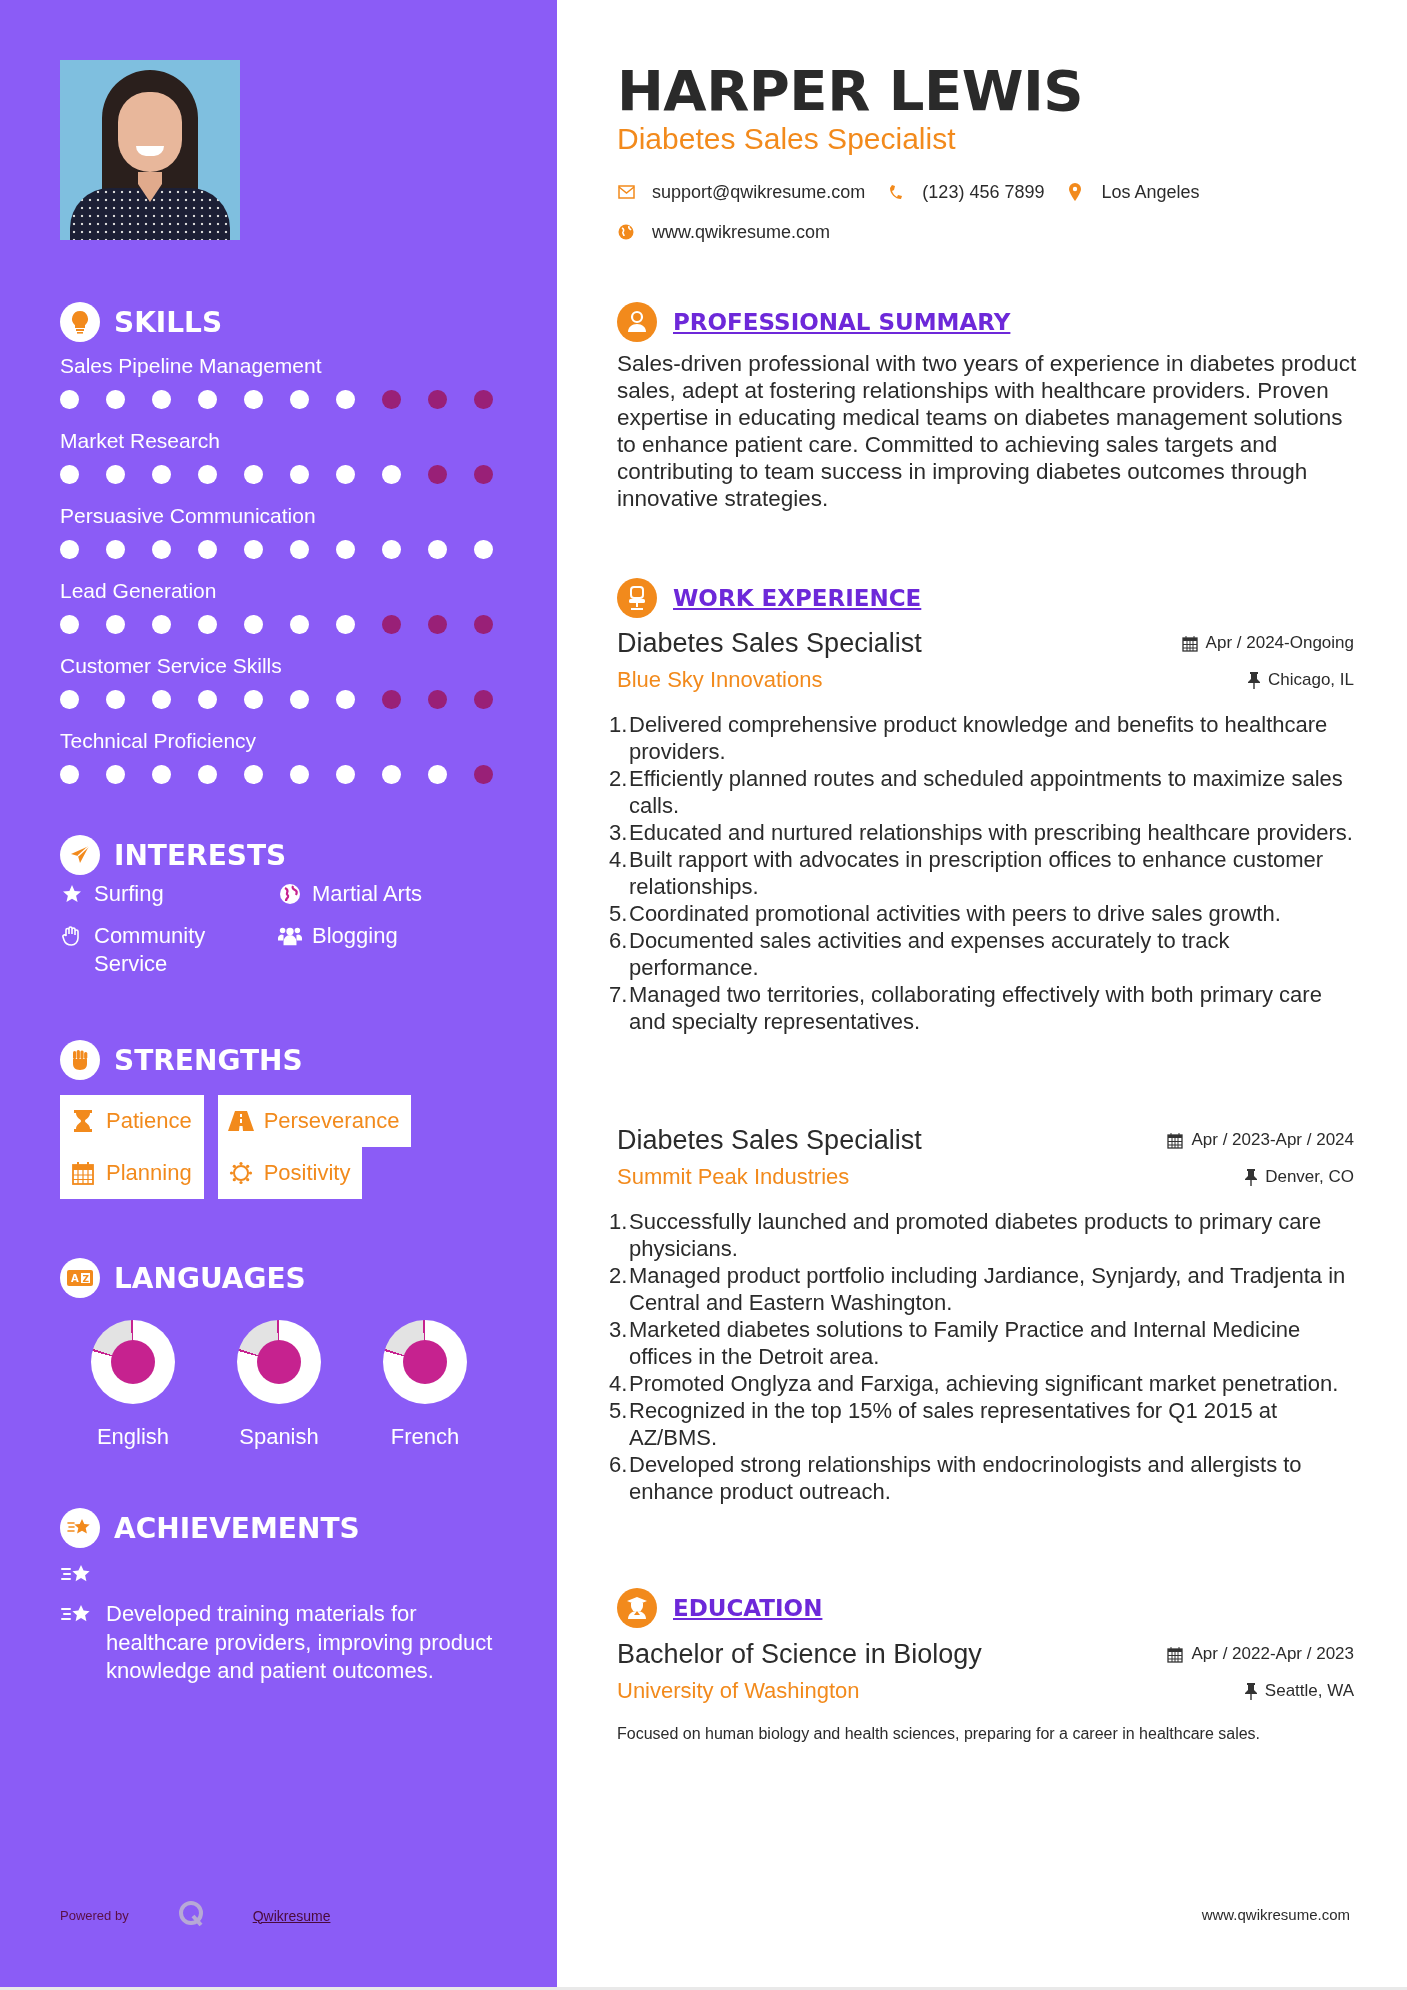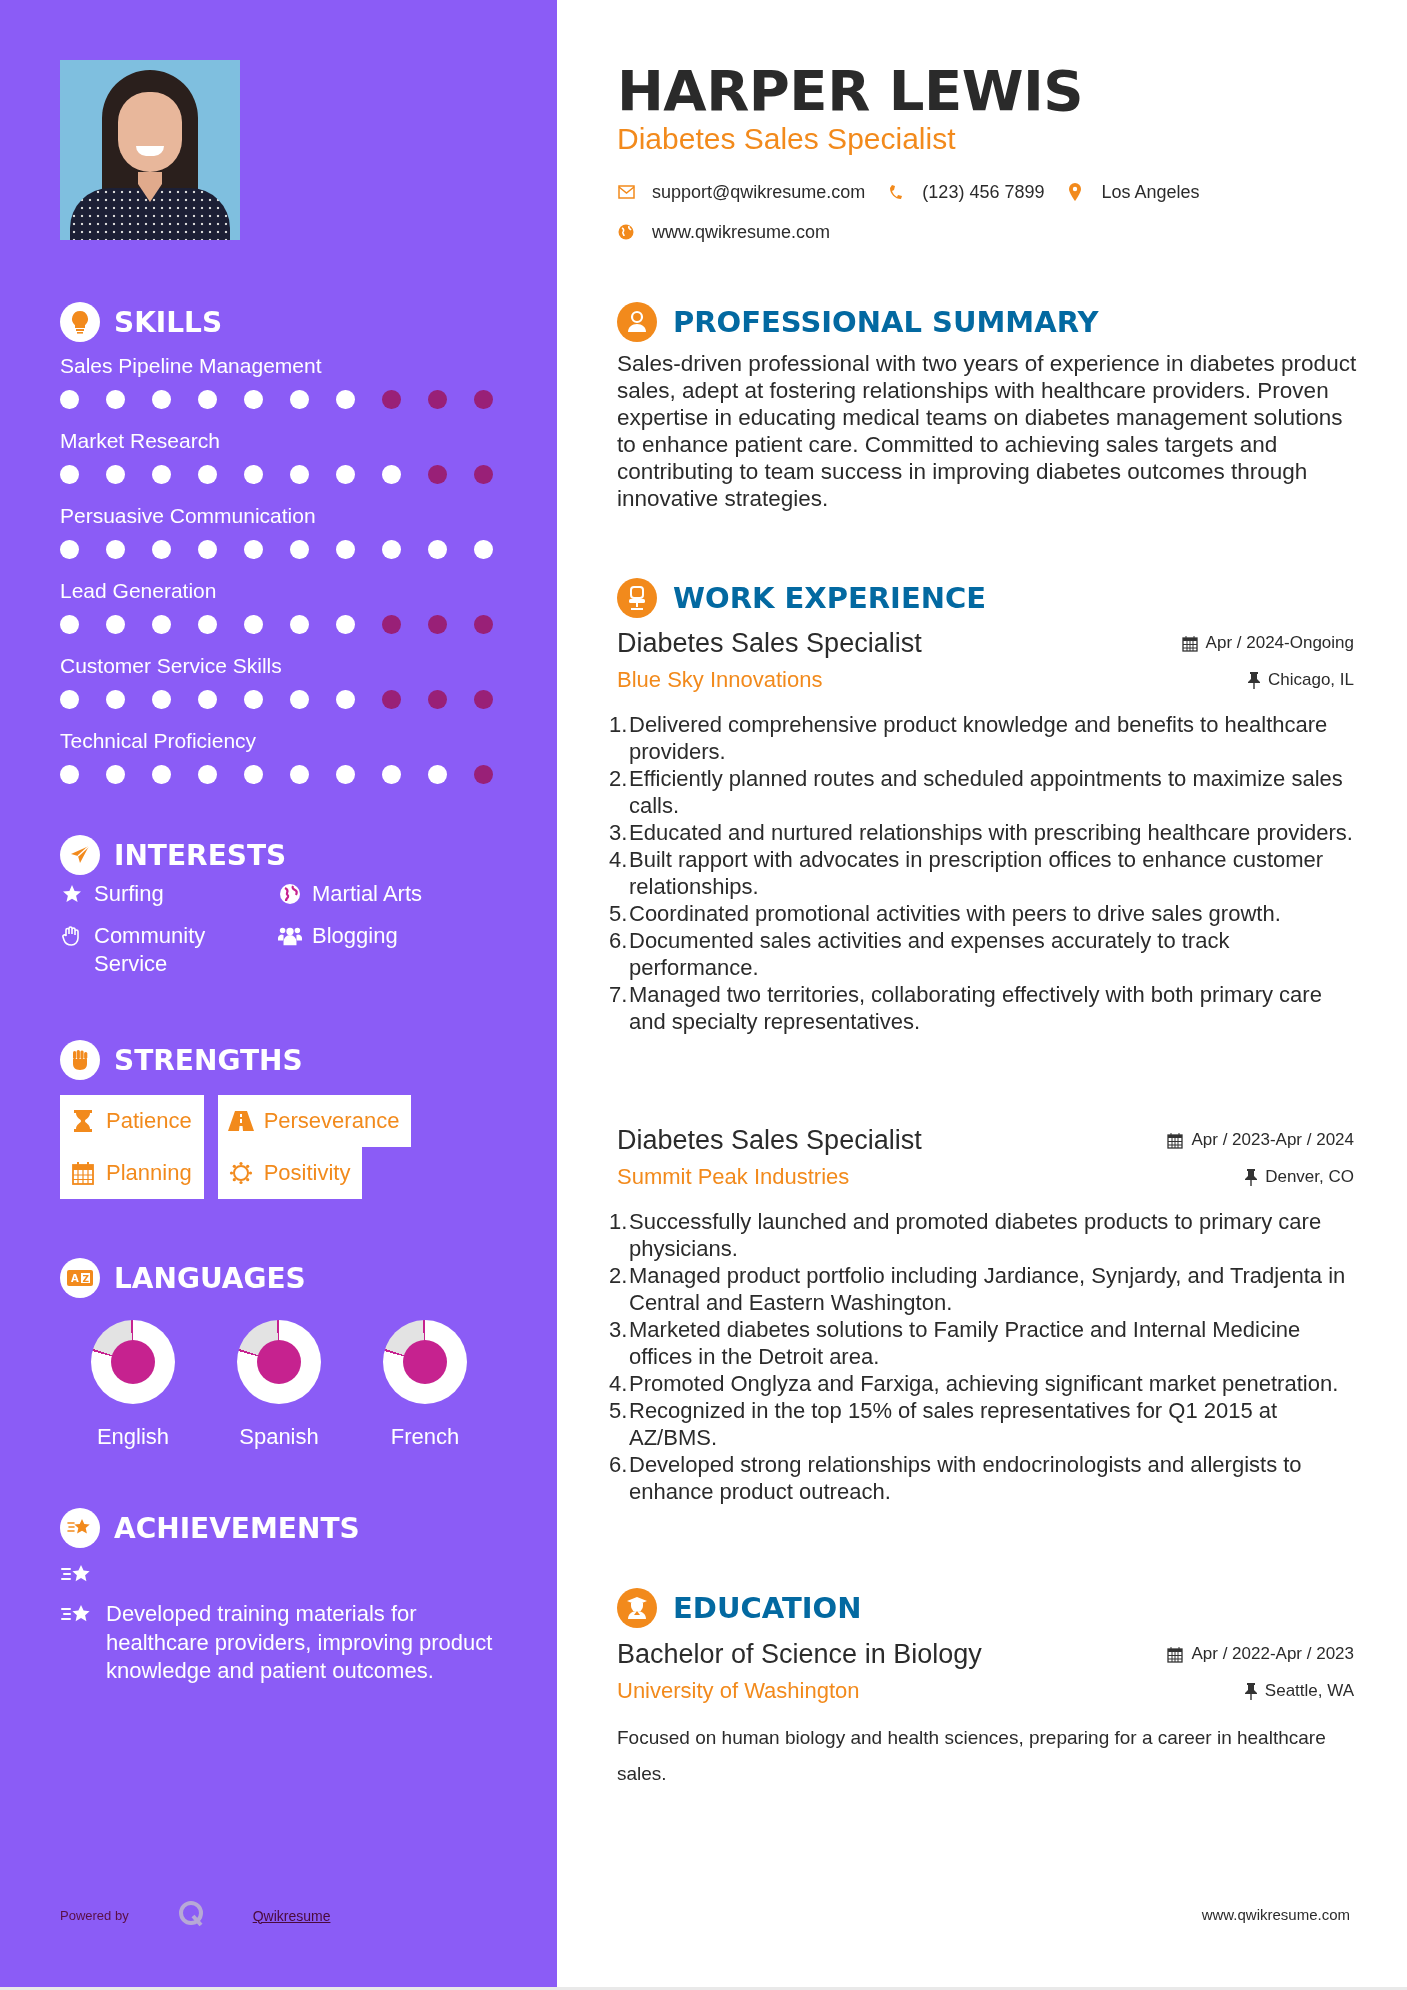--- a/index.html
+++ b/index.html
@@ -19,21 +19,21 @@
       background-image: radial-gradient(circle, #d8d8d8 1.2px, transparent 1.6px); background-size: 8px 8px; background-color: #1c1f35; }
   .photo .neck { position: absolute; left: 78px; top: 112px; width: 24px; height: 30px; background: #e0aa8c; clip-path: polygon(0 0,100% 0,100% 40%,50% 100%,0 40%); }
 
   
   .sec-head { position: absolute; display: flex; align-items: center; }
   .sec-icon { width: 40px; height: 40px; border-radius: 50%; display: flex; align-items: center; justify-content: center; flex-shrink: 0; }
   .side .sec-icon { background: #fff; }
   .sec-title { font-family: "DejaVu Sans", sans-serif; font-weight: bold; font-size: 28px; letter-spacing: 0px; margin-left: 14px; }
   .side .sec-title { color: #fff; }
   .main .sec-icon { background: #f28a1c; }
-  .main .sec-title { color: #0369a1; font-size: 29px; margin-left: 16px; }
+  .main .sec-title { color: #6d28d9; font-size: 23px; margin-left: 16px; text-decoration: underline; }
 
   
   .skills { position: absolute; left: 60px; top: 350px; width: 460px; }
   .skill { height: 75px; }
   .skill-name { font-size: 21px; color: #fff; height: 32px; line-height: 32px; }
   .dots { display: flex; gap: 0; margin-top: 8px; }
   .dot { width: 19px; height: 19px; border-radius: 50%; background: #fff; margin-right: 27.5px; }
   .dot.off { background: #992077; }
 
   
@@ -77,21 +77,21 @@
   .job { position: absolute; left: 60px; width: 737px; }
   .job-top { display: flex; justify-content: space-between; align-items: center; height: 36px; }
   .job-title { font-size: 27px; color: #2b2b2b; }
   .job-date, .job-loc { font-size: 17px; color: #2b2b2b; display: flex; align-items: center; }
   .job-date .ic, .job-loc .ic { margin-right: 8px; display: flex; }
   .job-sub { display: flex; justify-content: space-between; align-items: center; height: 38px; }
   .job-company { font-size: 22px; color: #f28a1c; }
   .job-list { list-style: none; margin-top: 12px; }
   .job-list li { display: flex; font-size: 22px; line-height: 27px; color: #2b2b2b; }
   .job-list .num { width: 20px; flex-shrink: 0; margin-left: -8px; text-align: right; padding-right: 4px; }
-  .edu-desc { margin-top: 10px; font-size: 19px; line-height: 36px; color: #2b2b2b; }
+  .edu-desc { margin-top: 10px; font-size: 16px; line-height: 27px; color: #2b2b2b; }
 
   .footer-url { position: absolute; right: 57px; top: 1906px; font-size: 15px; color: #2b2b2b; }
 </style>
 </head>
 <body>
 
 <div class="sidebar side">
 
   <div class="photo">
     <div class="hair"></div>

